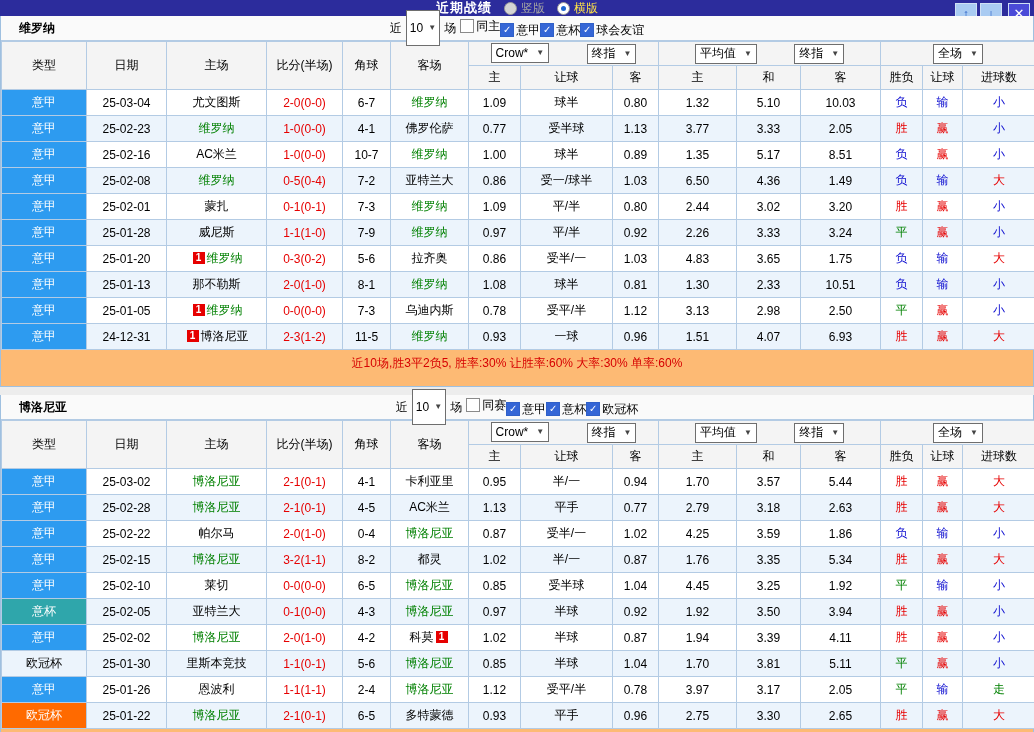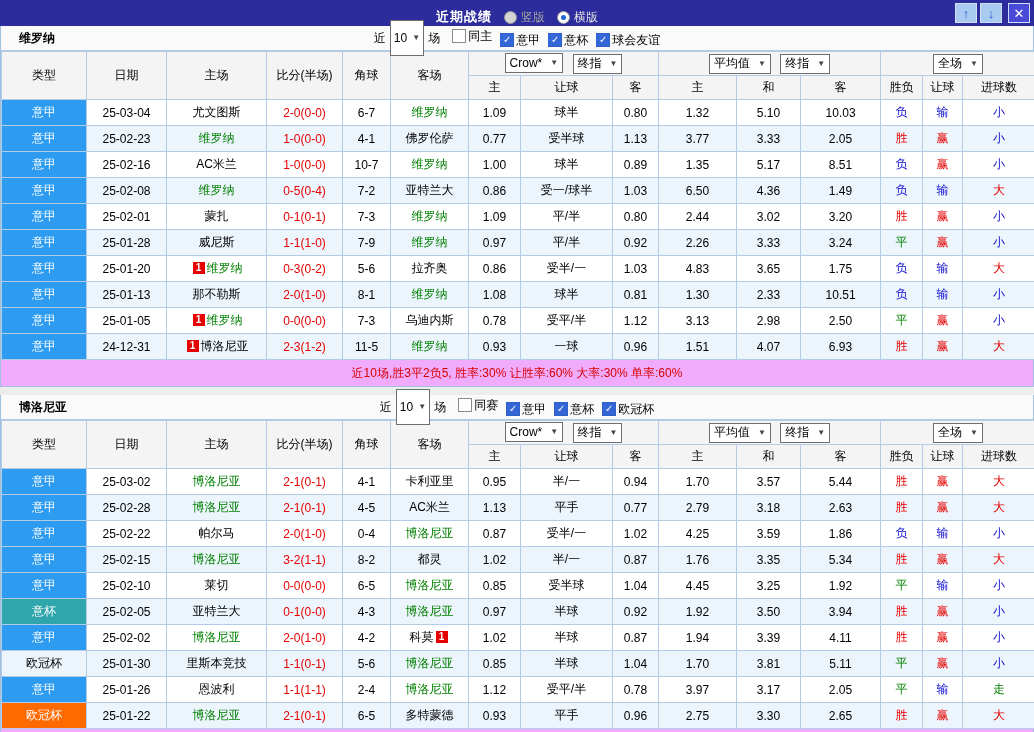--- a/index.html
+++ b/index.html
@@ -3,66 +3,66 @@
 <meta charset="utf-8">
 <style>
   html,body{margin:0;padding:0;}
   body{
     font-family:"Liberation Sans","DejaVu Sans",sans-serif;
     font-size:12px;color:#000;background:#ededed;
   }
   .app{width:1034px;background:#fff;}
 
   
-  .titlebar{height:26px;background:#2c2c9c;display:flex;align-items:flex-end;position:relative;color:#fff;}
+  .titlebar{height:16px;background:#2c2c9c;display:flex;align-items:center;position:relative;color:#fff;}
   .tb-center{flex:1;display:flex;align-items:center;justify-content:center;gap:12px;}
   .tb-title{font-weight:bold;font-size:13px;letter-spacing:1px;}
   .radio-opt{display:inline-flex;align-items:center;gap:4px;cursor:pointer;}
   .radio{width:11px;height:11px;border-radius:50%;background:#fff;border:1px solid #9a9a9a;position:relative;display:inline-block;}
   .radio.r-off{background:#d4d4d4;}
   .radio.r-on{background:#fff;}
   .radio.r-on::after{content:"";position:absolute;left:3px;top:3px;width:5px;height:5px;border-radius:50%;background:#1e66d0;}
   .r-label{color:#a3a3a3;}
-  .r-label.on{color:#e5e5e5;}
+  .r-label.on{color:#fde047;}
   .tb-btns{position:absolute;right:4px;top:3px;display:flex;gap:3px;}
   .tbtn{width:22px;height:20px;border:1px solid #cfe0f5;font-size:13px;line-height:17px;text-align:center;cursor:pointer;padding:0;font-family:inherit;}
   .tbtn.up,.tbtn.down{background:#a9cbf2;color:#1d55c0;font-weight:bold;}
   .tbtn.close{background:#4a4ad8;color:#fff;font-weight:bold;margin-left:3px;}
 
   
   .panel{border:1px solid #9fc0e0;border-top:none;}
   .panel-head{height:24px;display:flex;align-items:center;position:relative;background:#fafafa;border-bottom:1px solid #b3cbe4;}
   .team-name{position:absolute;left:18px;font-weight:bold;}
   .head-controls{margin:0 auto;display:flex;align-items:center;gap:4px;}
   .gap{height:8px;background:#ededed;}
 
   
   .dd{display:inline-flex;align-items:center;justify-content:space-between;background:#fff;border:1px solid #6e6e6e;height:18px;padding:0 4px;gap:8px;color:#000;cursor:pointer;white-space:nowrap;}
   .dd .arr{font-size:8px;line-height:1;color:#444;}
   .count-dd{gap:5px;padding:8px 3px;}
 
   
-  .filter{display:inline-flex;align-items:center;gap:2px;margin-left:8px;cursor:pointer;}
+  .filter{display:inline-flex;align-items:center;gap:2px;margin-left:0;cursor:pointer;}
   .cb{width:12px;height:12px;border:1px solid #8a8a8a;background:#fff;display:inline-flex;align-items:center;justify-content:center;font-size:10px;color:#fff;line-height:1;}
   .cb.on{background:#3566d6;border-color:#3060c8;}
 
   
   table{border-collapse:collapse;table-layout:fixed;width:100%;}
   th,td{border:1px solid #b3cbe4;text-align:center;padding:0;white-space:nowrap;overflow:hidden;font-weight:normal;}
   thead th{background:#f4f4f4;height:23px;font-size:12px;}
-  thead .dd{margin:0 3px;}
+  thead .dd{margin:0 17px;}
   tbody td{height:25px;font-size:12px;background:#fff;}
   tr.alt td{background:#ecf4fc;}
   td.score{color:var(--c-score,#e60000);}
   .focal{color:var(--c-focal,#008000);}
   .res.r-win{color:var(--c-win,#e60000);}
   .res.r-loss{color:var(--c-loss,#0d0dd0);}
   .res.r-draw{color:var(--c-draw,#008000);}
   .badge{display:inline-block;min-width:12px;height:12px;background:var(--c-badge,#e60000);color:#fff;font-size:10px;line-height:12px;margin:0 2px;vertical-align:1px;font-weight:bold;}
-  .panel-foot{height:26px;line-height:26px;text-align:center;color:#d60000;background:#f0abfc;}
+  .panel-foot{height:36px;line-height:26px;text-align:center;color:#d60000;background:#fdba74;}
 </style>
 </head>
 <body>
 
 <div class="app">
 
   <header class="titlebar">
     <div class="tb-center">
       <span class="tb-title">近期战绩</span>
       <label class="radio-opt">

